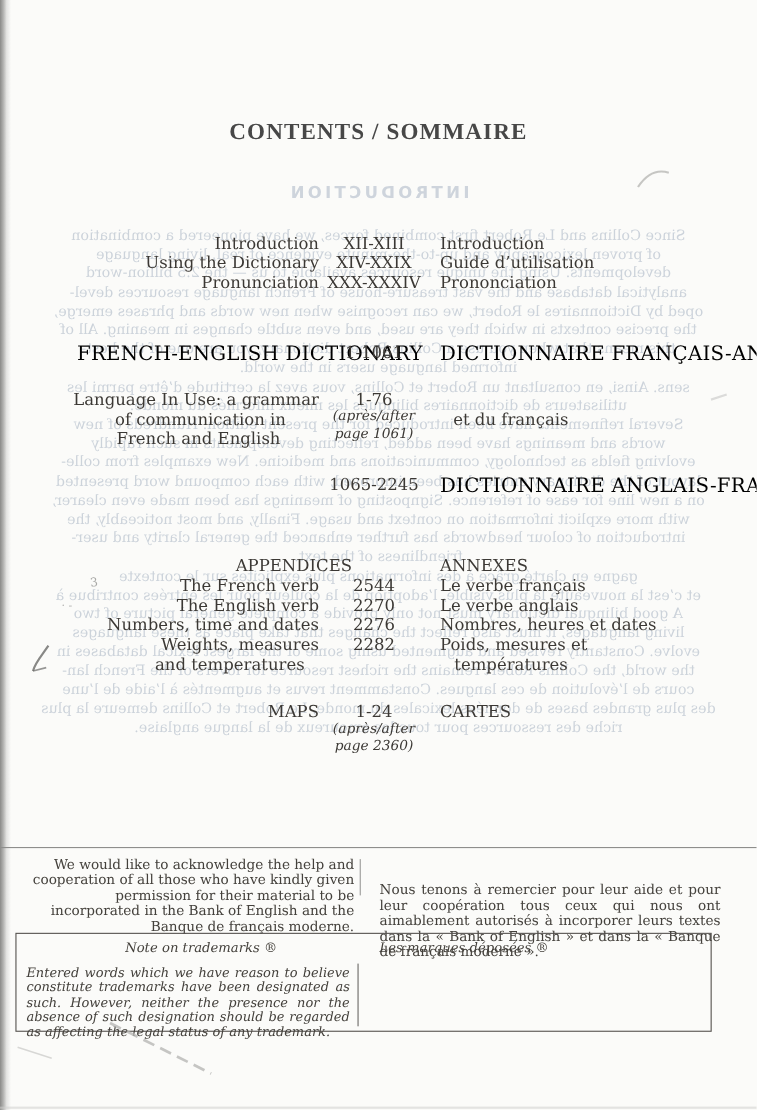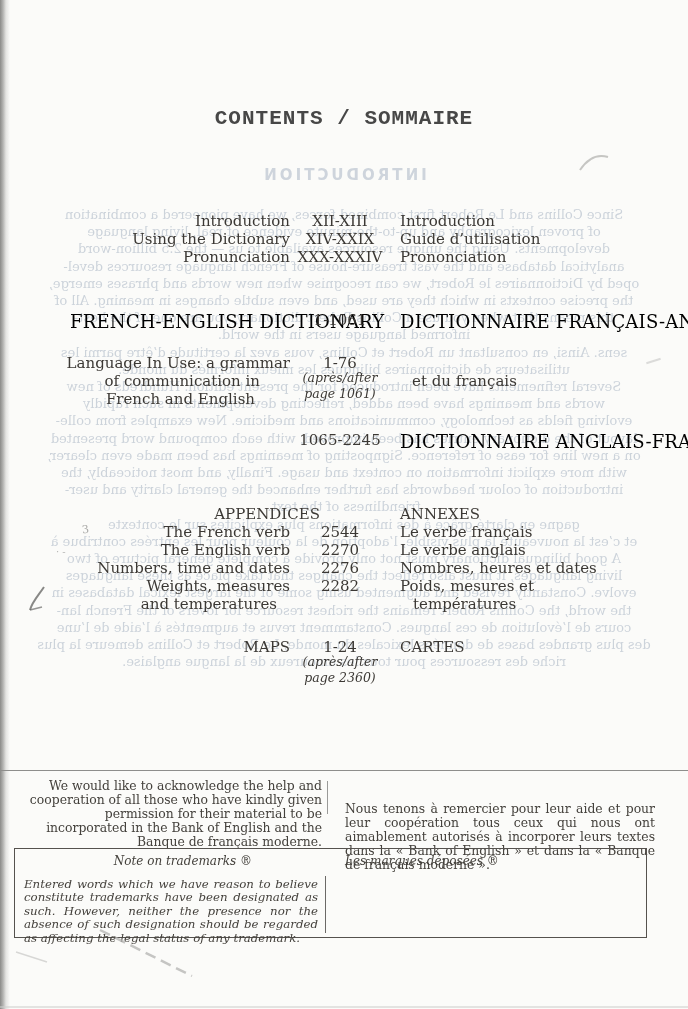--- a/index.html
+++ b/index.html
@@ -21,21 +21,21 @@
     font-size:15px;letter-spacing:3px;color:#c3cbd5;opacity:.8;
   }
   .ghost-lines{
     position:absolute;left:14px;top:206px;width:660px;
     transform:scaleX(-1);white-space:pre-line;text-align:center;
     font-size:13px;line-height:17.2px;color:#aeb9c7;opacity:.6;
   }
 
   .title{
     position:absolute;left:0;top:107px;width:688px;text-align:center;
-    font-family:Liberation Mono, monospace;font-weight:bold;
+    font-family:Liberation Serif, serif;font-weight:bold;
     font-size:21px;letter-spacing:1px;color:#474747;
   }
 
   .c-en{position:absolute;right:398px;white-space:nowrap;font-size:15px;}
   .c-pg{position:absolute;left:293px;width:94px;text-align:center;font-size:15px;}
   .c-fr{position:absolute;left:400px;white-space:nowrap;font-size:15px;}
   .dict{font-size:18px;letter-spacing:.2px;color:#000000;}
   .dict-en{position:absolute;left:70px;white-space:nowrap;}
   .note{font-style:italic;font-size:12.5px;line-height:15.5px;white-space:pre-line;}
 

